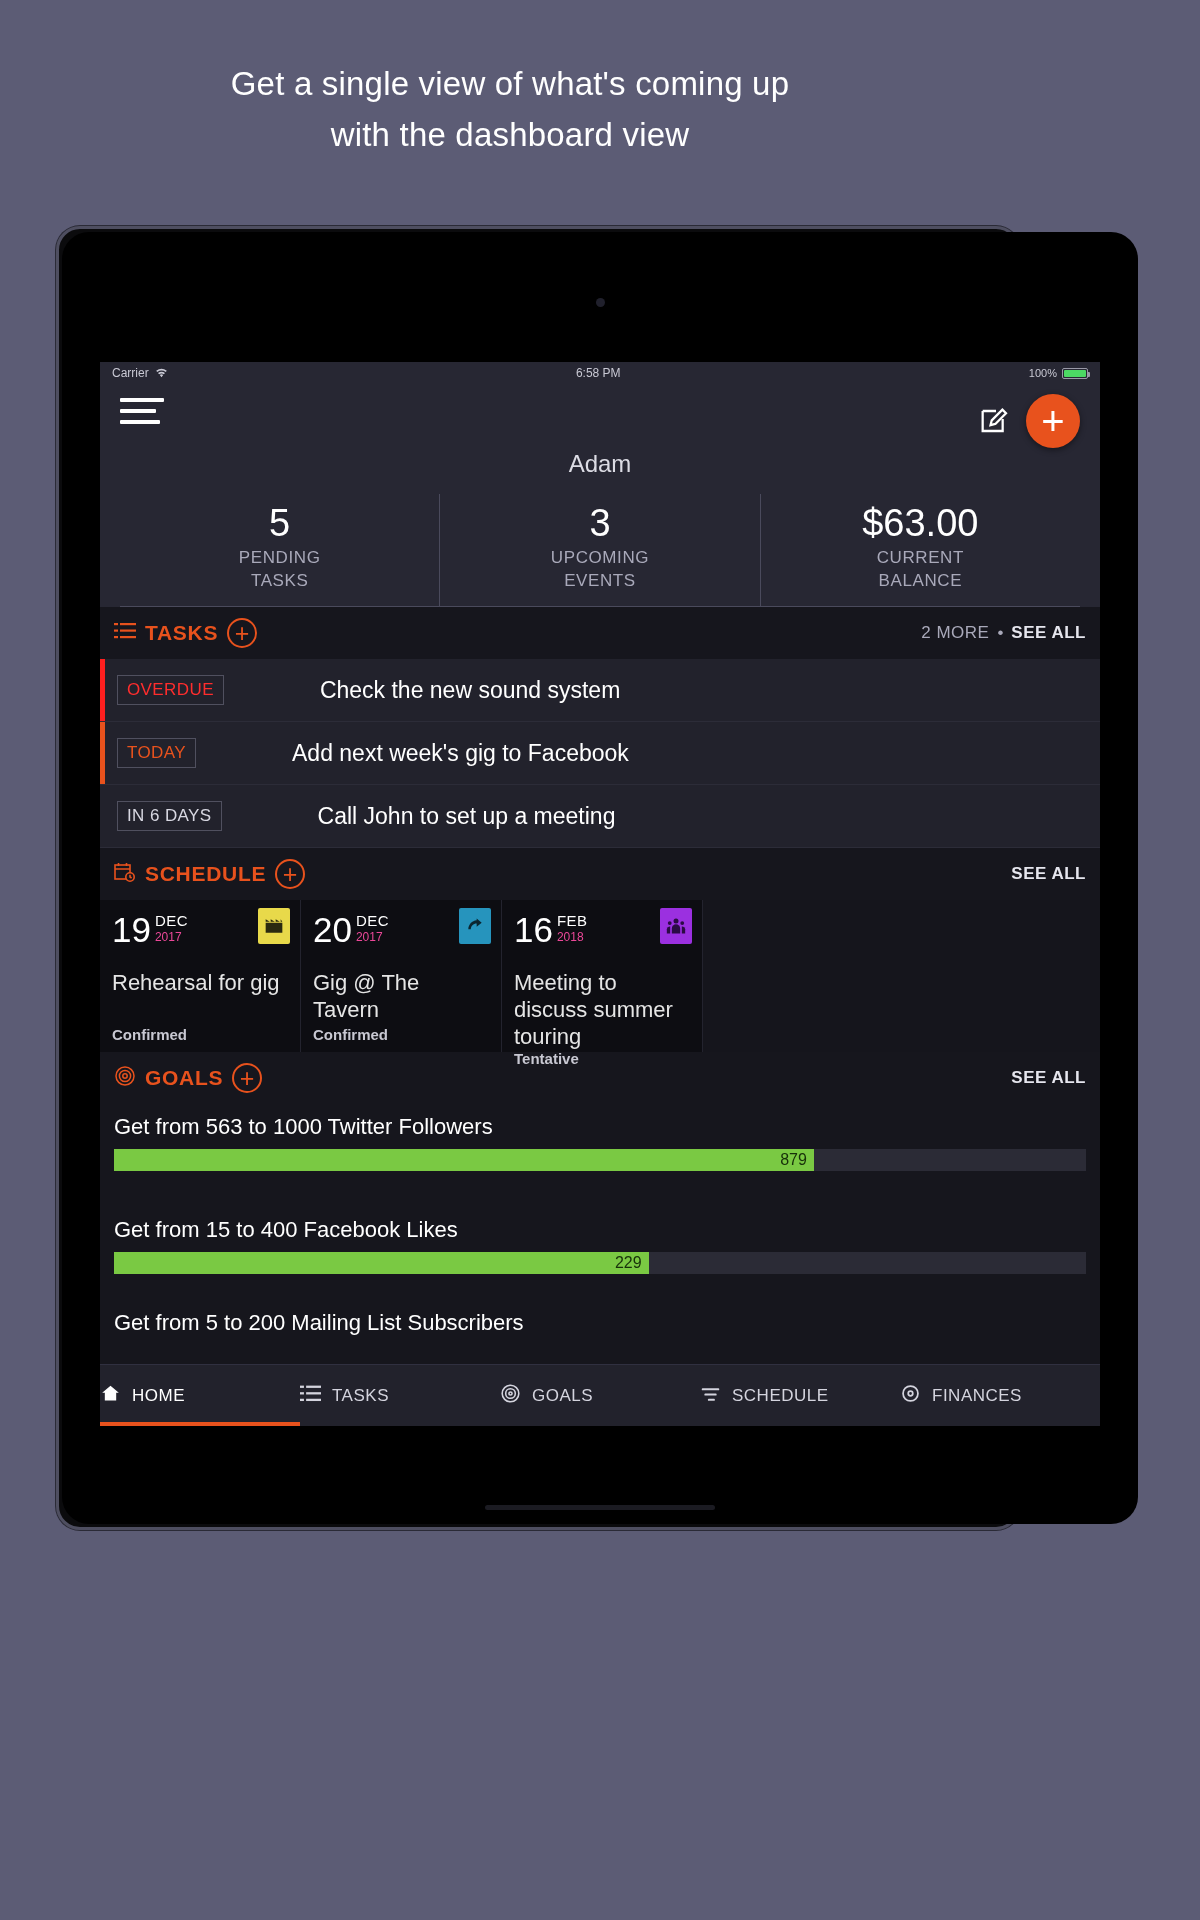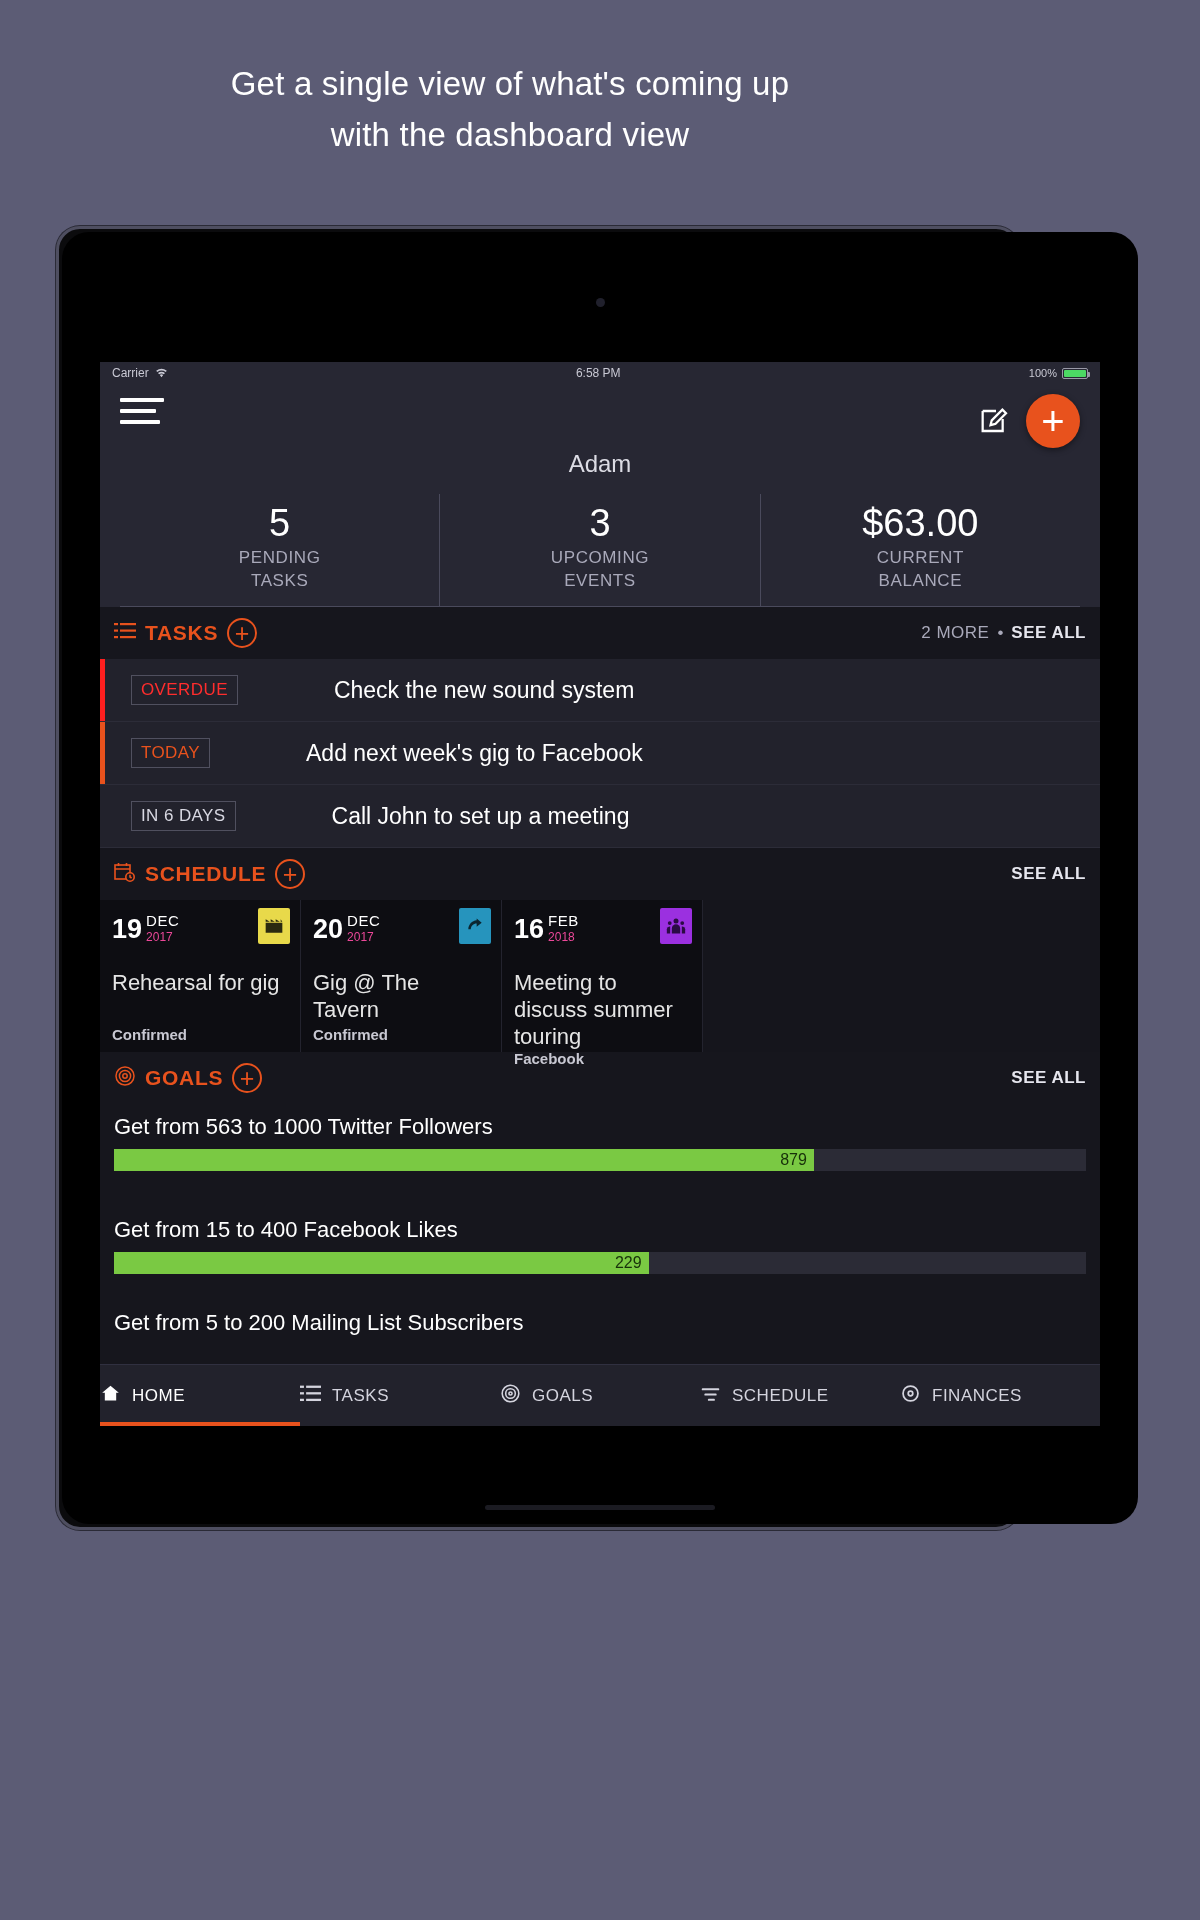--- a/index.html
+++ b/index.html
@@ -169,39 +169,39 @@
   
   .task {
     display:flex;align-items:center;
     height:63px;
     background:#22222c;
     border-bottom:1px solid #2c2c38;
     padding-left:0;
   }
   .task-stripe { width:5px;height:100%;flex:none; }
   .task-badge {
-    margin-left:26px;
+    margin-left:12px;
     border:1px solid #50505f;
     padding:4px 9px;font-size:17px;letter-spacing:.4px;
     min-width:64px;text-align:center;
   }
   .task-title { margin-left:96px;color:#ffffff;font-size:23px; }
 
   
   .sched-strip { display:flex;background:#0d0d12;height:152px;padding:0; }
   .sched-card {
     width:201px;flex:none;
     border-right:1px solid #23232e;
     padding:12px 12px 0 12px;
     position:relative;
     display:flex;flex-direction:column;
   }
   .sched-card.blank { flex:1;border-right:none;background:#15151c; }
   .sched-dateline { display:flex;align-items:flex-start;gap:4px; }
-  .sched-day { color:#fff;font-size:27px;line-height:35px;font-weight:700; }
+  .sched-day { color:#fff;font-size:35px;line-height:35px;font-weight:400; }
   .sched-mo { color:#fff;font-size:15px;line-height:17px;letter-spacing:.5px; }
   .sched-yr { color:#ec4899;font-size:12px;line-height:16px; }
   .sched-tag {
     position:absolute;right:10px;top:8px;
     width:32px;height:36px;border-radius:2px;
     display:flex;align-items:center;justify-content:center;
   }
   .sched-tag svg { width:20px;height:20px; }
   .sched-name { color:#e5e5e5;font-size:22px;line-height:27px;margin-top:22px; }
   .sched-status { color:#c8c8d2;font-size:15px;font-weight:700;margin-top:auto;margin-bottom:9px; }
@@ -422,21 +422,21 @@
                 </svg>
             </div>
             <div class="sched-dateline">
               <span class="sched-day">16</span>
               <span>
                 <div class="sched-mo">FEB</div>
                 <div class="sched-yr">2018</div>
               </span>
             </div>
             <div class="sched-name">Meeting to discuss summer touring</div>
-            <div class="sched-status">Facebook</div>
+            <div class="sched-status">Tentative</div>
           </div>
           <div class="sched-card blank"></div>
         </div>
 
         <div class="sec-head">
           <div class="sec-left">
             <span>
               <svg width="22" height="22" viewBox="0 0 22 22">
                 <g fill="none" stroke="#e8521d" stroke-width="1.5">
                   <circle cx="11" cy="11" r="9"></circle>

